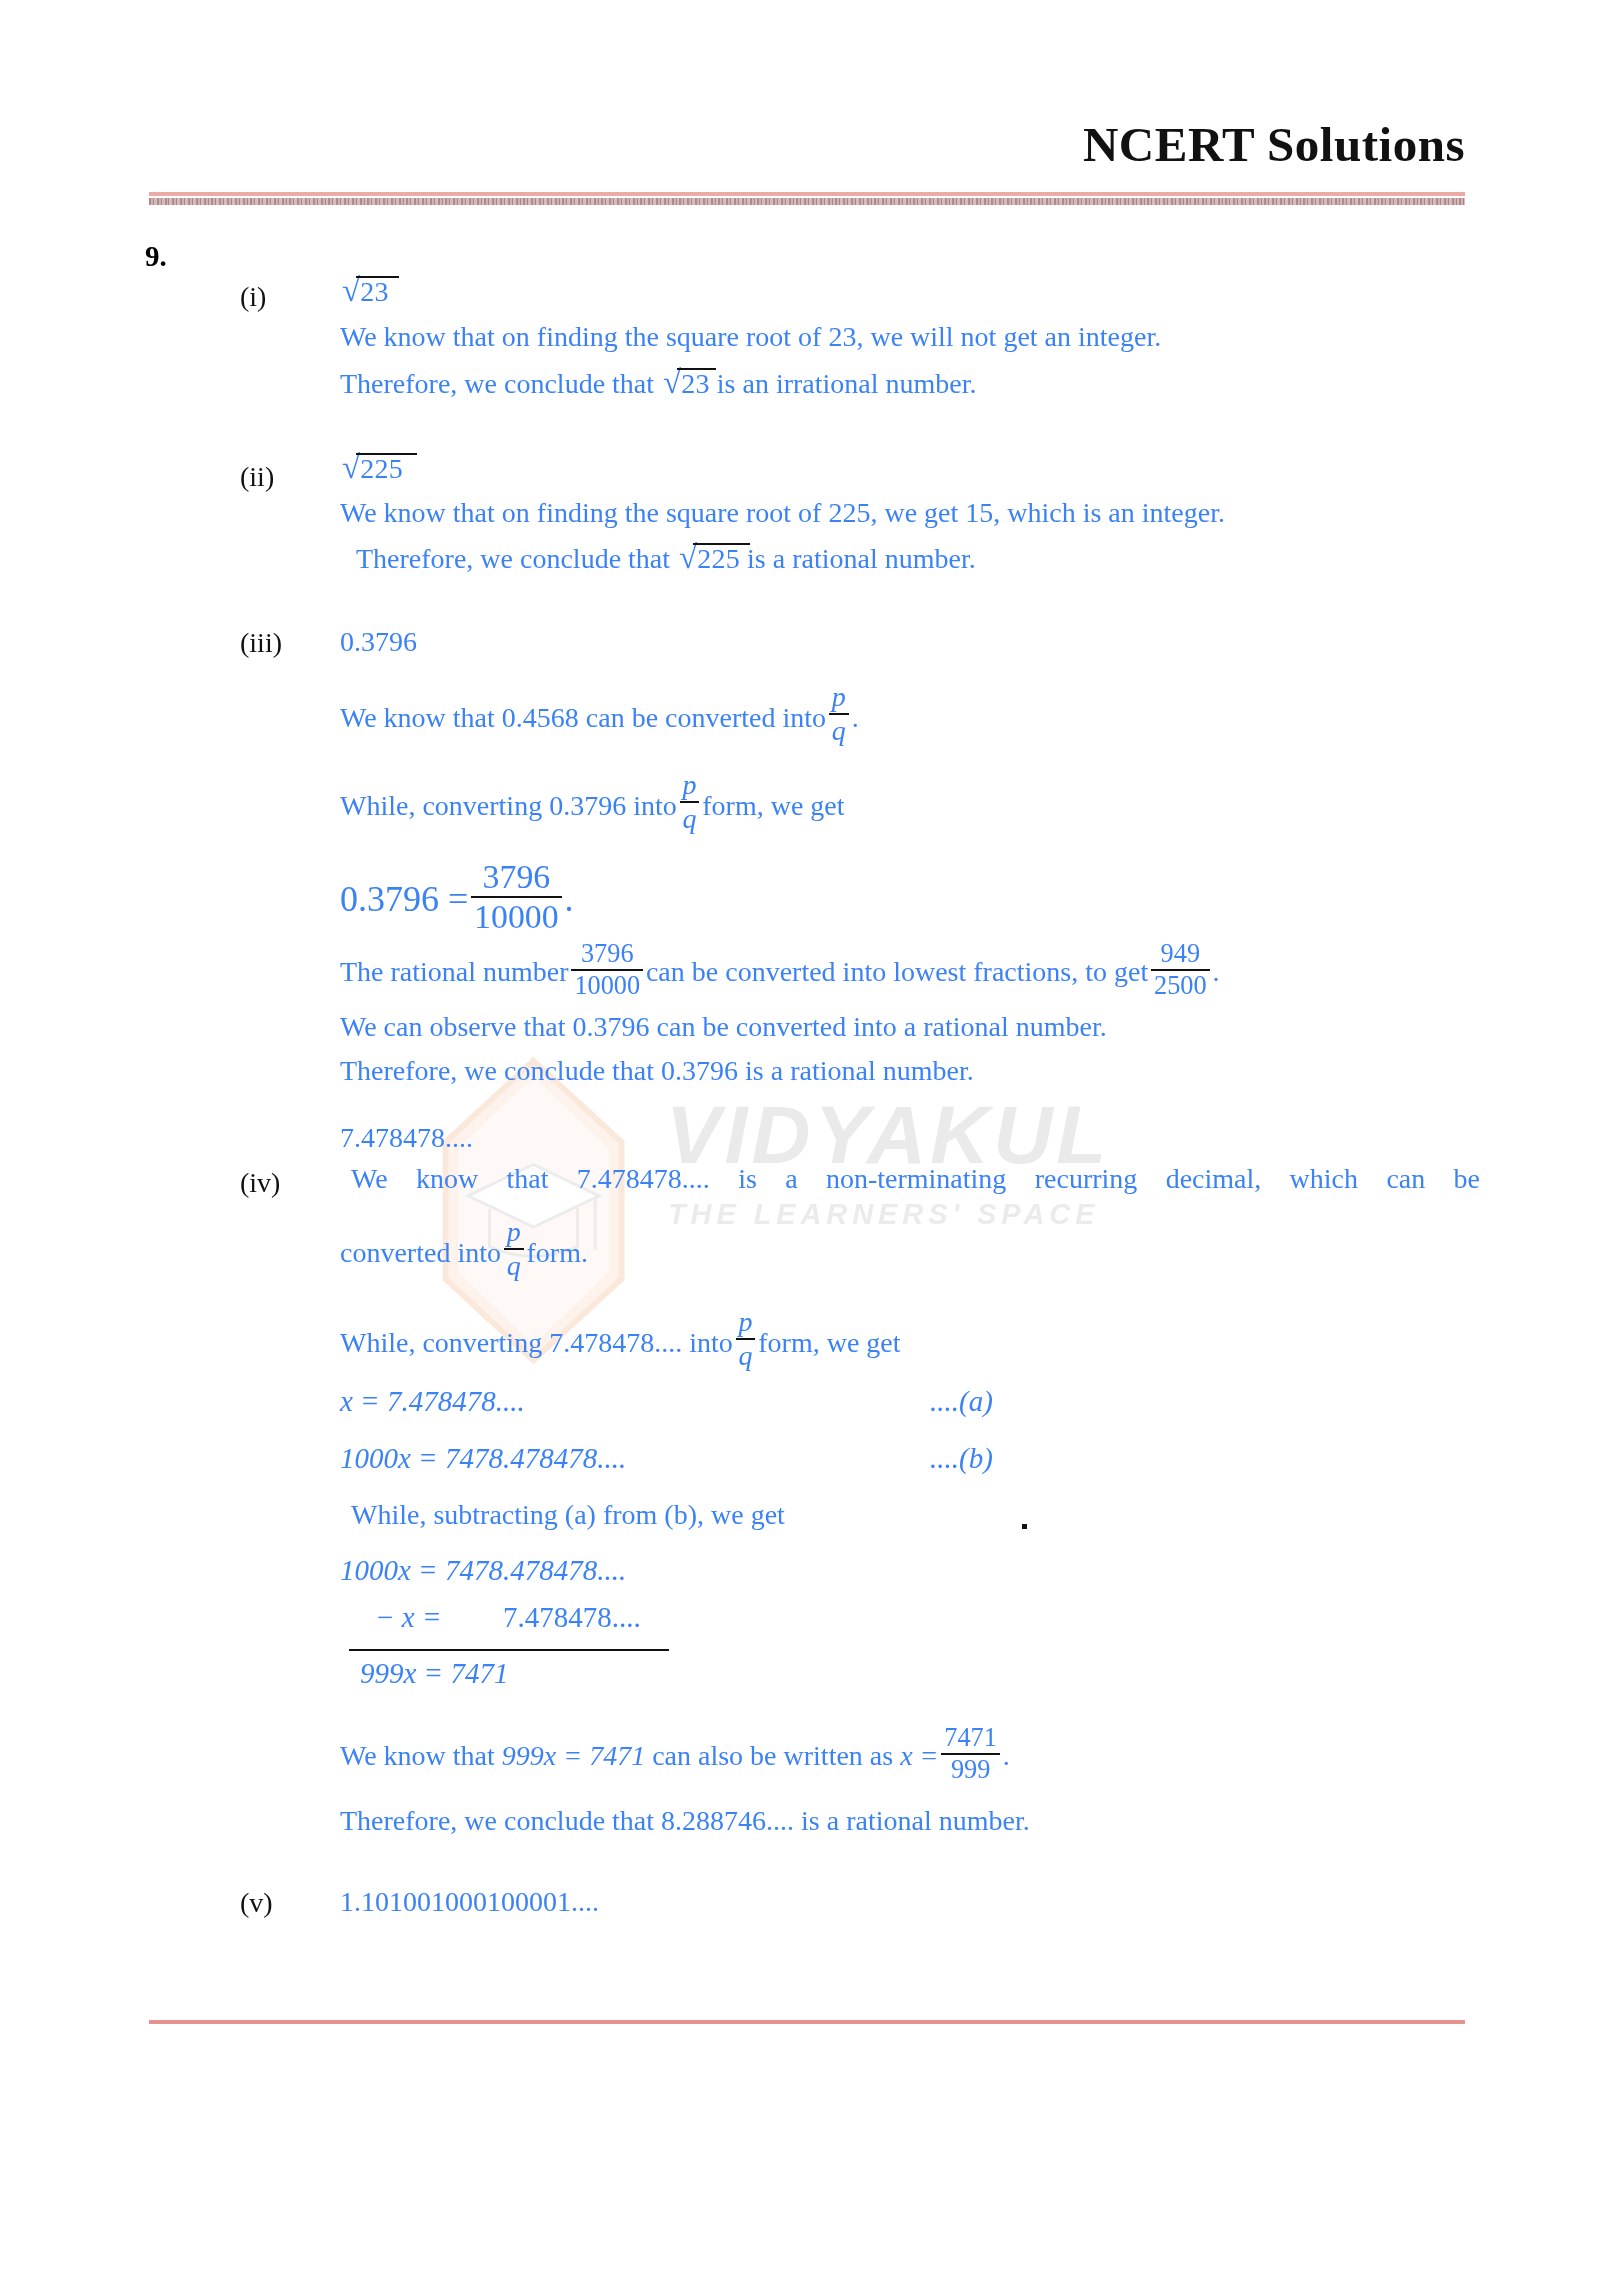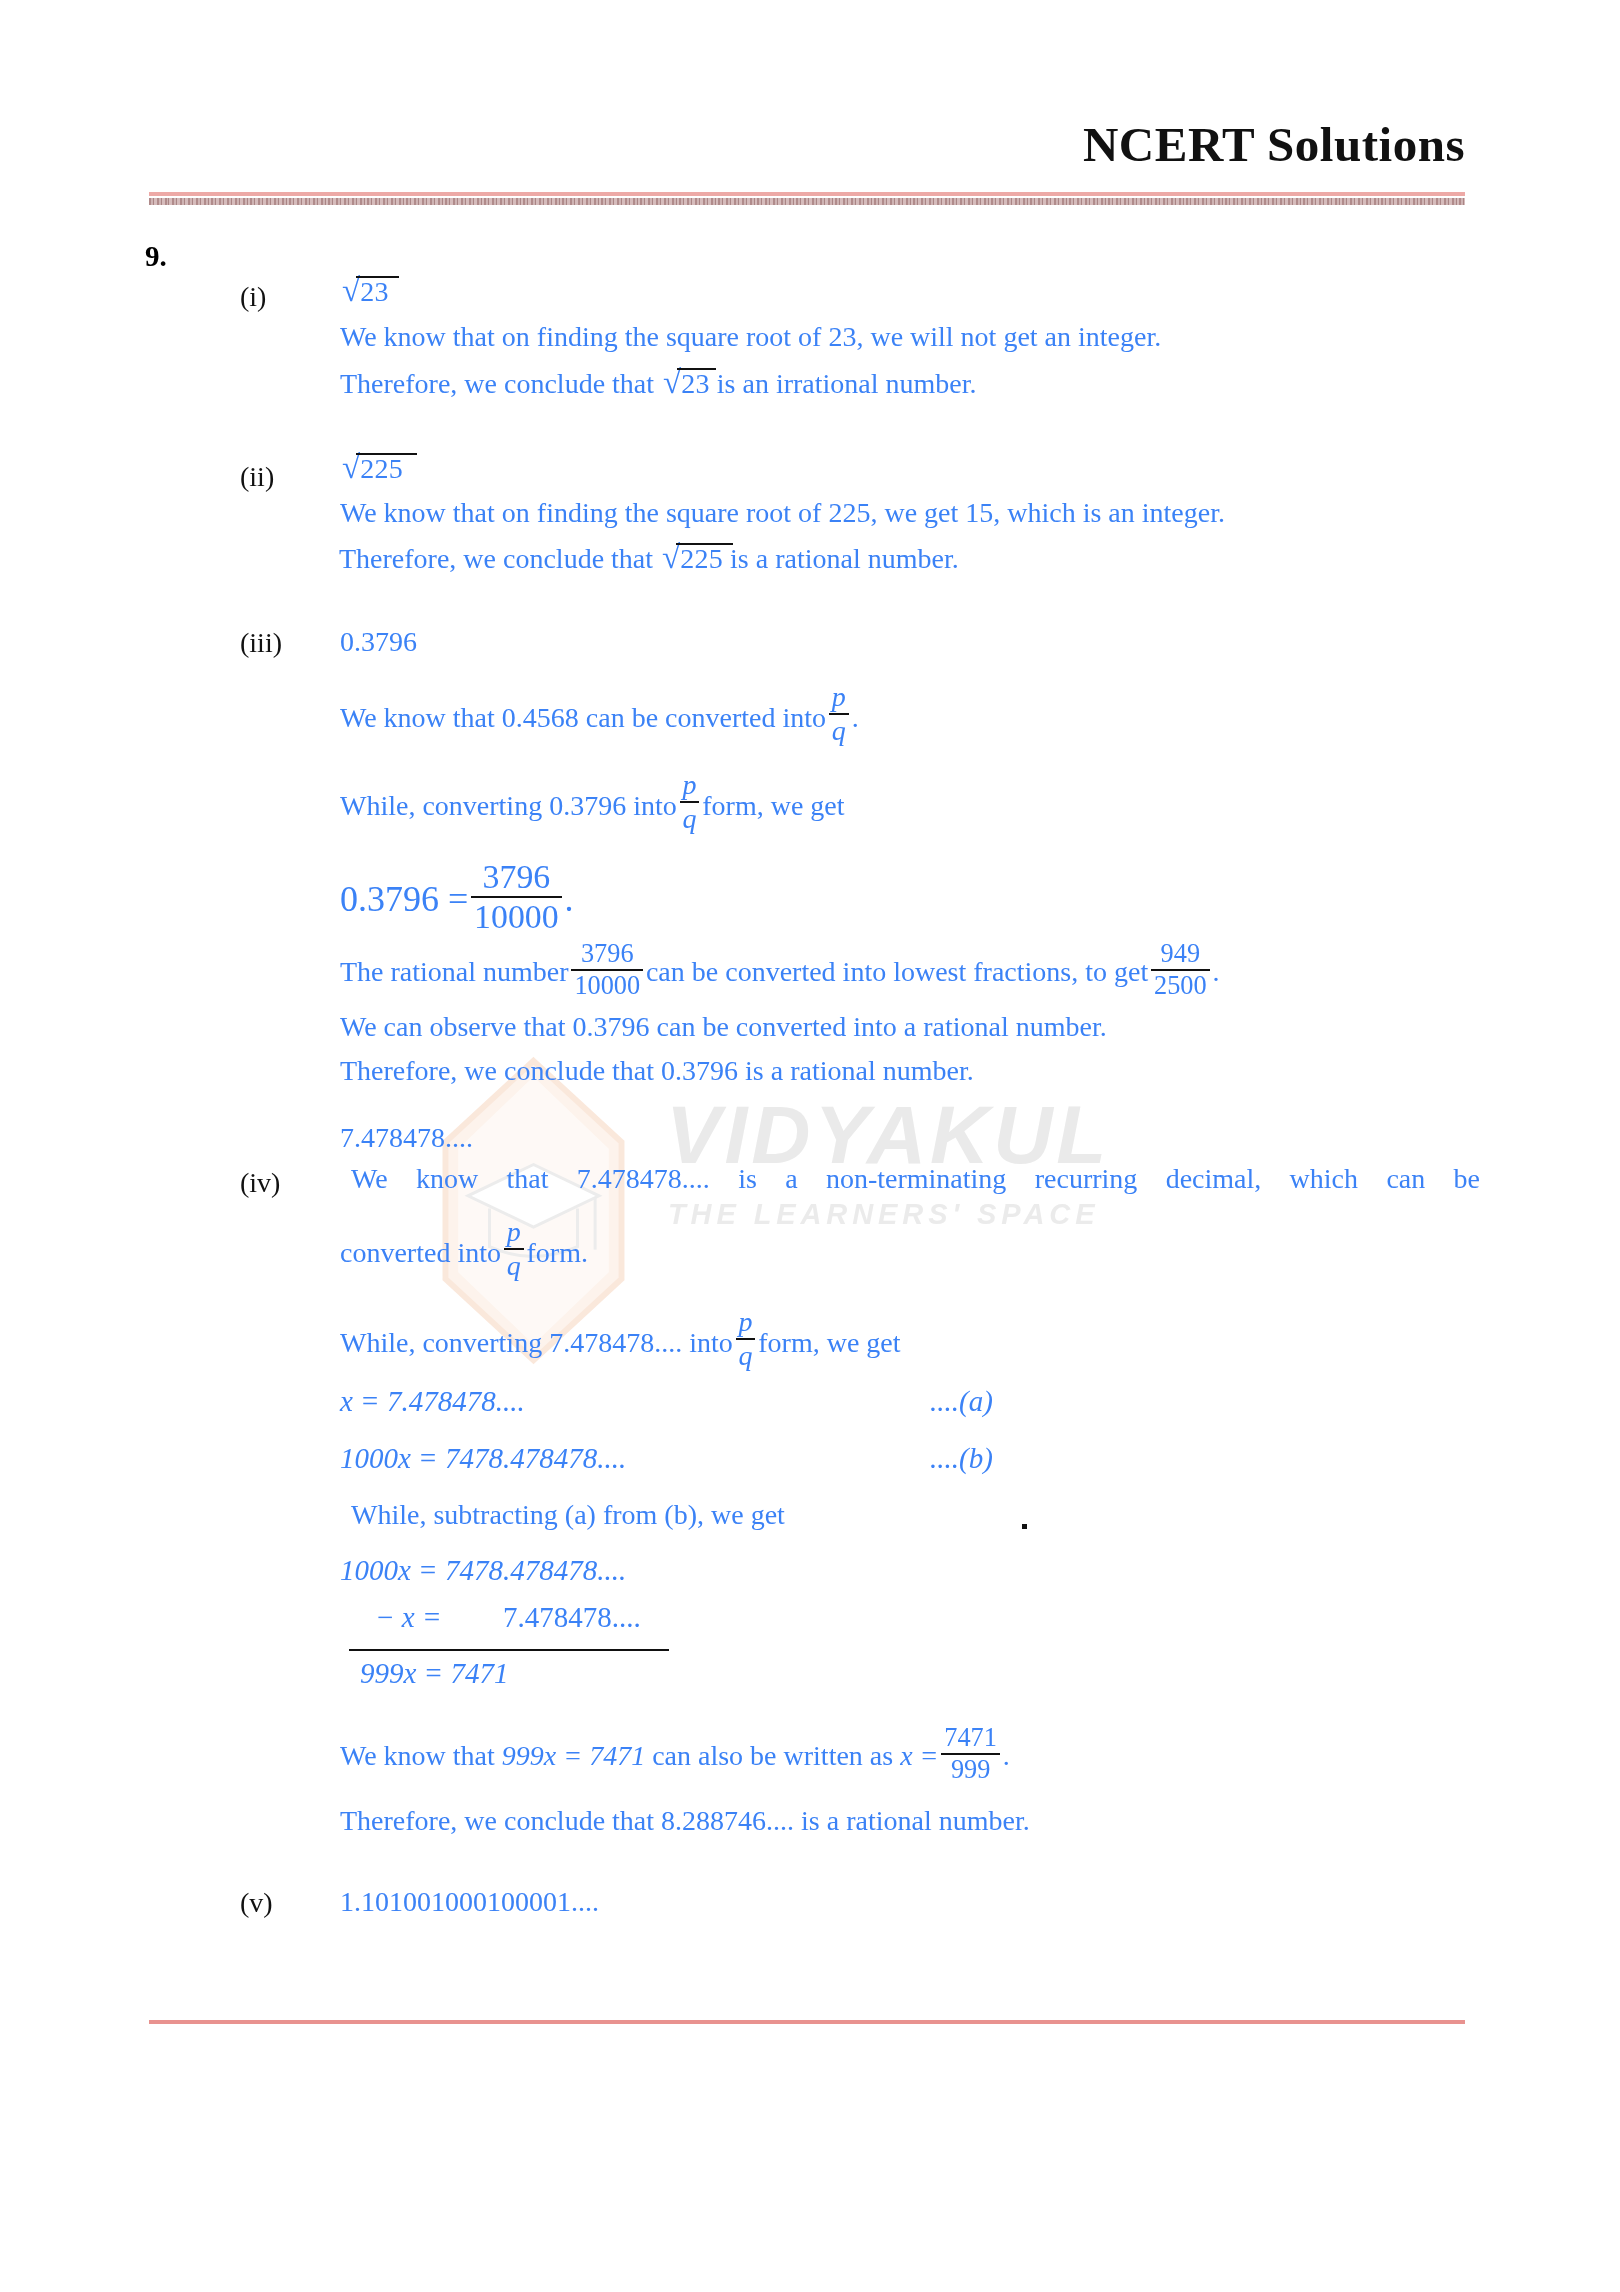--- a/index.html
+++ b/index.html
@@ -248,21 +248,21 @@
     </div>
 
     <div class="roman" style="left:240px; top:461px;">(ii)</div>
 
     <div class="ln" style="left:340px; top:451px;">
       <span class="rad"><span class="sq">√</span><span class="bar" style="width:61px;"></span><span class="val">225</span></span>
     </div>
 
     <div class="ln" style="left:340px; top:498px;">We know that on finding the square root of 225, we get 15, which is an integer.</div>
 
-    <div class="ln" style="left:339px; top:541px;">
+    <div class="ln" style="left:356px; top:541px;">
       <span>Therefore, we conclude that</span>
       <span class="rad"><span class="sq">√</span><span class="bar" style="width:57px;"></span><span class="val">225</span></span>
       <span>is a rational number.</span>
     </div>
 
     <div class="roman" style="left:240px; top:627px;">(iii)</div>
 
     <div class="ln" style="left:340px; top:627px;">0.3796</div>
 
     <div class="ln" style="left:340px; top:683px;">

